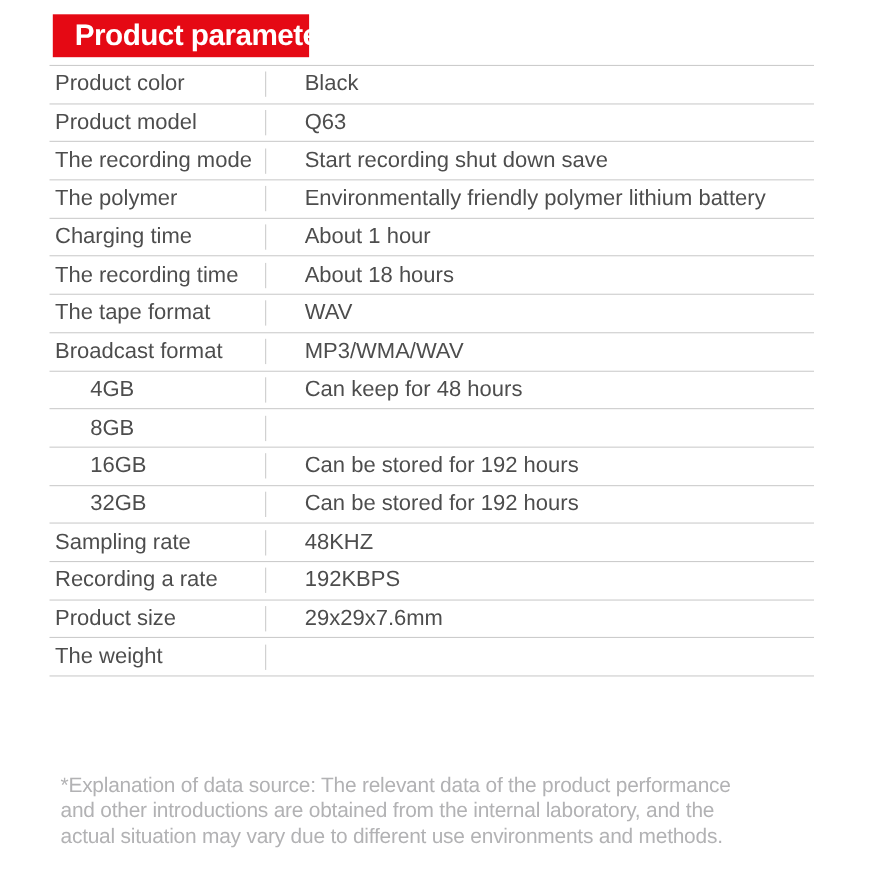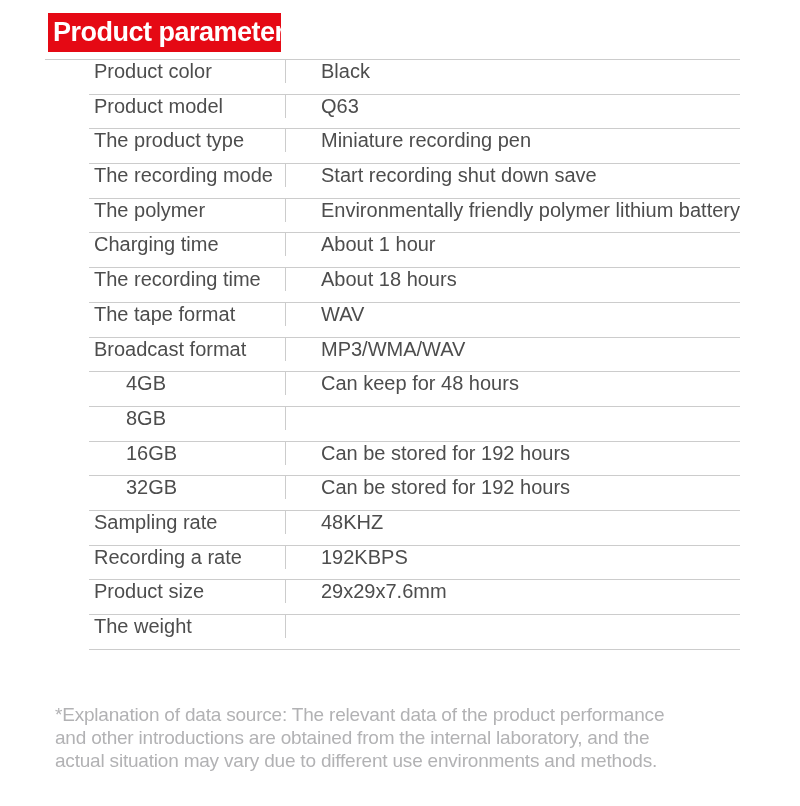--- a/index.html
+++ b/index.html
@@ -23,41 +23,40 @@
     position: absolute;
     left: 48px;
     top: 13px;
     width: 233px;
     height: 39px;
     background: #e50914;
     color: #ffffff;
     font-size: 27px;
     font-weight: bold;
     line-height: 39px;
-    padding-left: 5px;
+    padding-left: 20px;
     letter-spacing: -0.5px;
     box-sizing: border-box;
     white-space: nowrap;
   }
   .spec-table {
     position: absolute;
     left: 45px;
     top: 59px;
     width: 695px;
     border-top: 1px solid #cccccc;
     box-sizing: border-box;
   }
   .spec-row {
     display: flex;
     height: 33.7px;
     border-bottom: 1px solid #cccccc;
-    align-items: flex-start;
+    align-items: center;
     font-size: 20px;
     color: #4d4d4d;
-    margin-left: 44px;
   }
   .cell-label {
     width: 197px;
     box-sizing: border-box;
     border-right: 1px solid #cccccc;
     padding-left: 5px;
     display: flex;
     align-items: center;
     white-space: nowrap;
   }
@@ -91,24 +90,20 @@
   <div class="header-badge" style="background: rgb(229, 9, 20); color: rgb(255, 255, 255);">Product parameters</div>
 
   <div class="spec-table">
       <div class="spec-row">
     <div class="cell-label">Product color</div>
     <div class="cell-value">Black</div>
   </div>
       <div class="spec-row">
     <div class="cell-label">Product model</div>
     <div class="cell-value">Q63</div>
-  </div>
-      <div class="spec-row">
-    <div class="cell-label">The product type</div>
-    <div class="cell-value">Miniature recording pen</div>
   </div>
       <div class="spec-row">
     <div class="cell-label">The recording mode</div>
     <div class="cell-value">Start recording shut down save</div>
   </div>
       <div class="spec-row">
     <div class="cell-label">The polymer</div>
     <div class="cell-value">Environmentally friendly polymer lithium battery</div>
   </div>
       <div class="spec-row">

